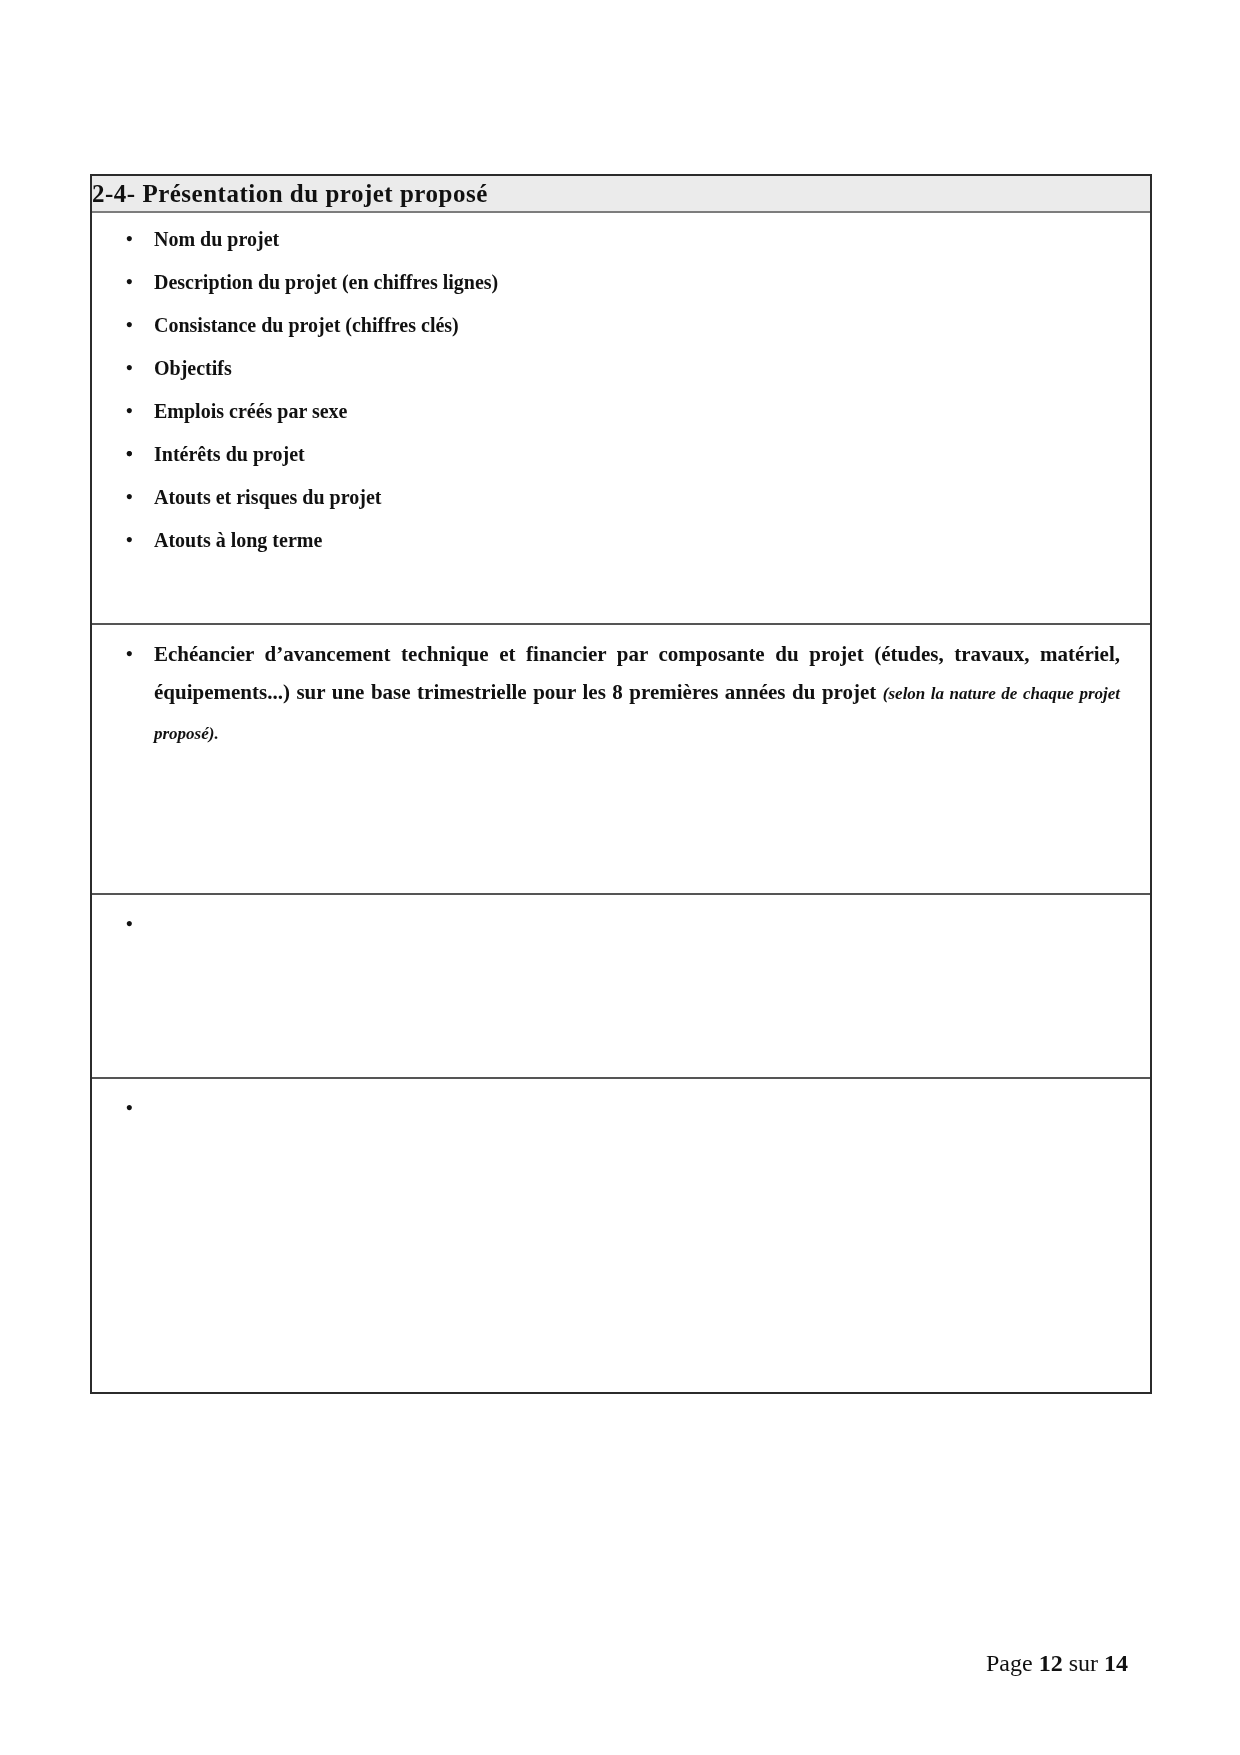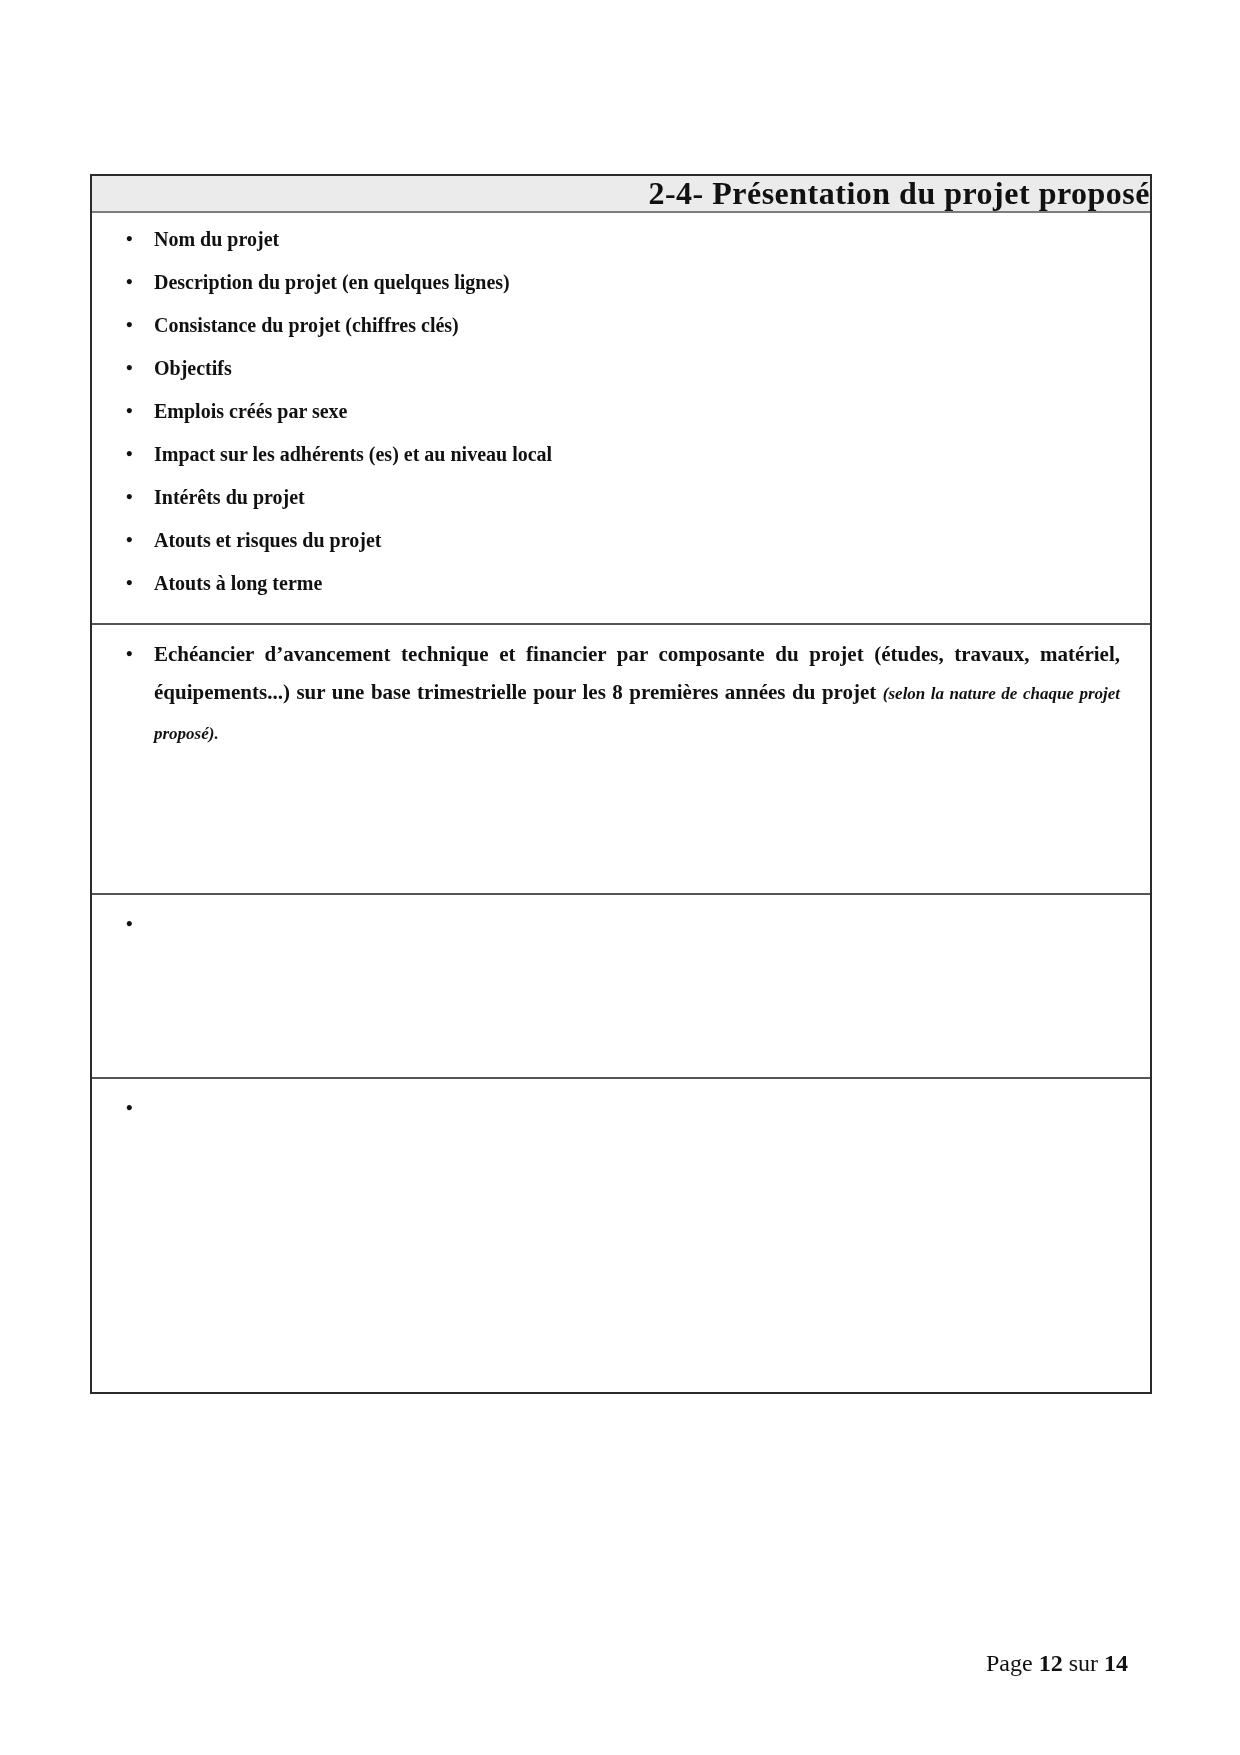--- a/index.html
+++ b/index.html
@@ -22,23 +22,23 @@
     top: 174px;
     width: 1062px;
     border: 2px solid #2b2b2b;
     box-sizing: border-box;
     background: #ffffff;
   }
   .thead {
     height: 35px;
     background: #ebebeb;
     border-bottom: 2px solid #7d7d7d;
-    text-align: right;
+    text-align: left;
     font-weight: bold;
-    font-size: 32px;
+    font-size: 25px;
     line-height: 35px;
     letter-spacing: 0.5px;
   }
   .row {
     box-sizing: border-box;
     border-bottom: 2px solid #555555;
     overflow: hidden;
   }
   .row-1 { height: 412px; }
   .row-2 { height: 270px; }
@@ -107,37 +107,36 @@
     </div>
 
     <div class="row row-1">
       <ul class="bullets">
         <li>
           <span class="bullet-glyph">•</span>
           <span>Nom du projet</span>
         </li>
         <li>
           <span class="bullet-glyph">•</span>
-          <span>Description du projet (en quelques lignes)</span>
+          <span>Description du projet (en chiffres lignes)</span>
         </li>
         <li>
           <span class="bullet-glyph">•</span>
           <span>Consistance du projet (chiffres clés)</span>
         </li>
         <li>
           <span class="bullet-glyph">•</span>
           <span>Objectifs</span>
         </li>
         <li>
           <span class="bullet-glyph">•</span>
           <span>Emplois créés par sexe</span>
         </li>
         <li>
           <span class="bullet-glyph">•</span>
-          <span>Impact sur les adhérents (es) et au niveau local</span>
         </li>
         <li>
           <span class="bullet-glyph">•</span>
           <span>Intérêts du projet</span>
         </li>
         <li>
           <span class="bullet-glyph">•</span>
           <span>Atouts et risques du projet</span>
         </li>
         <li>

